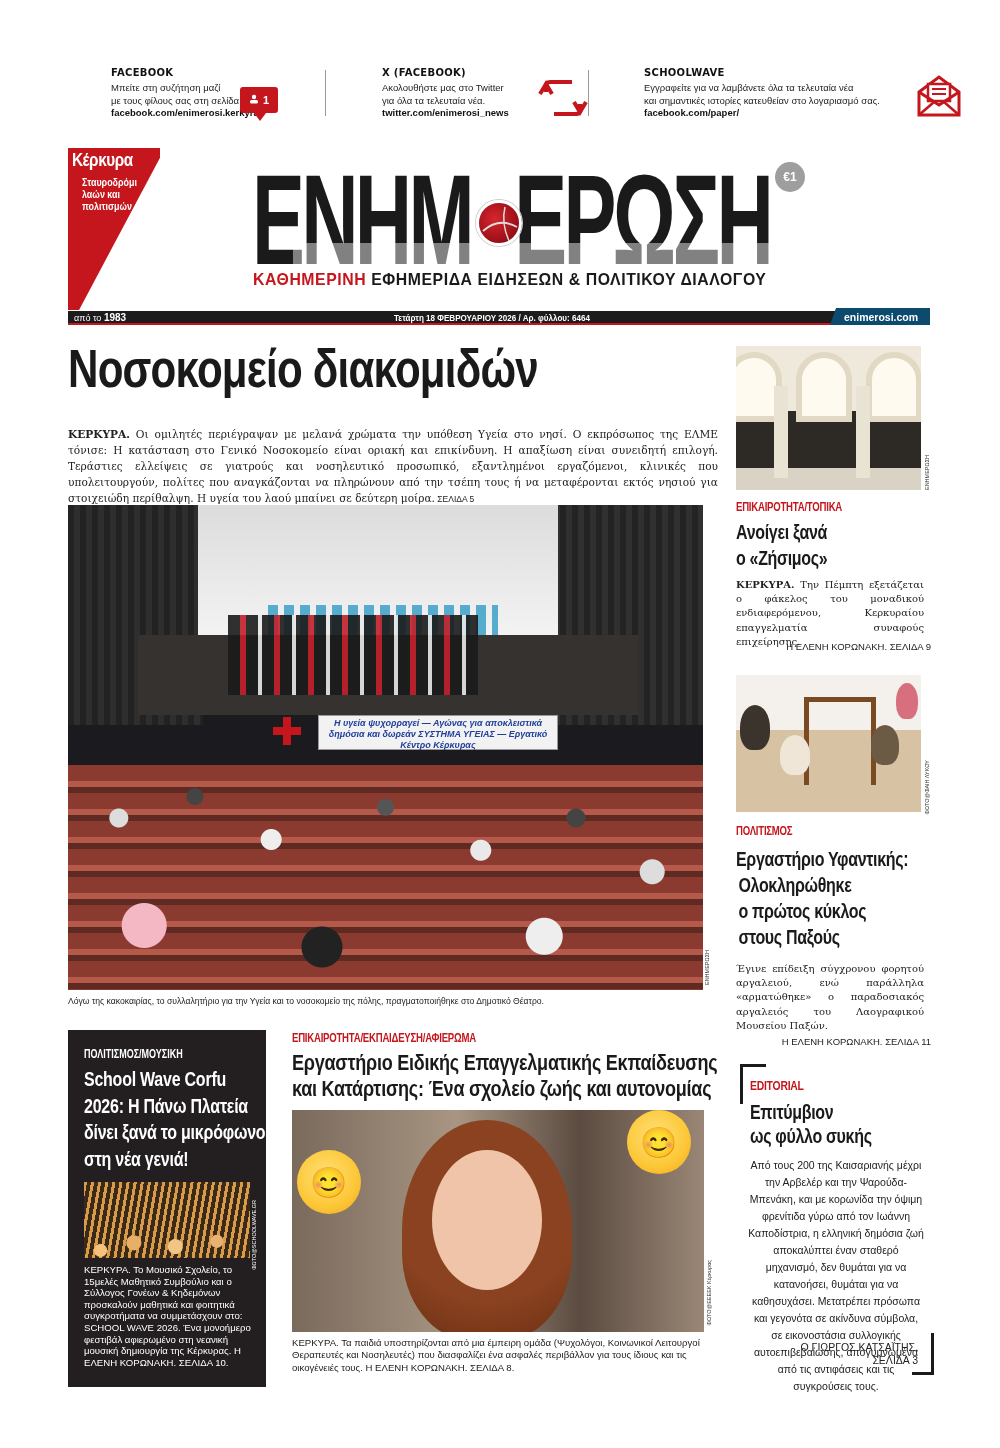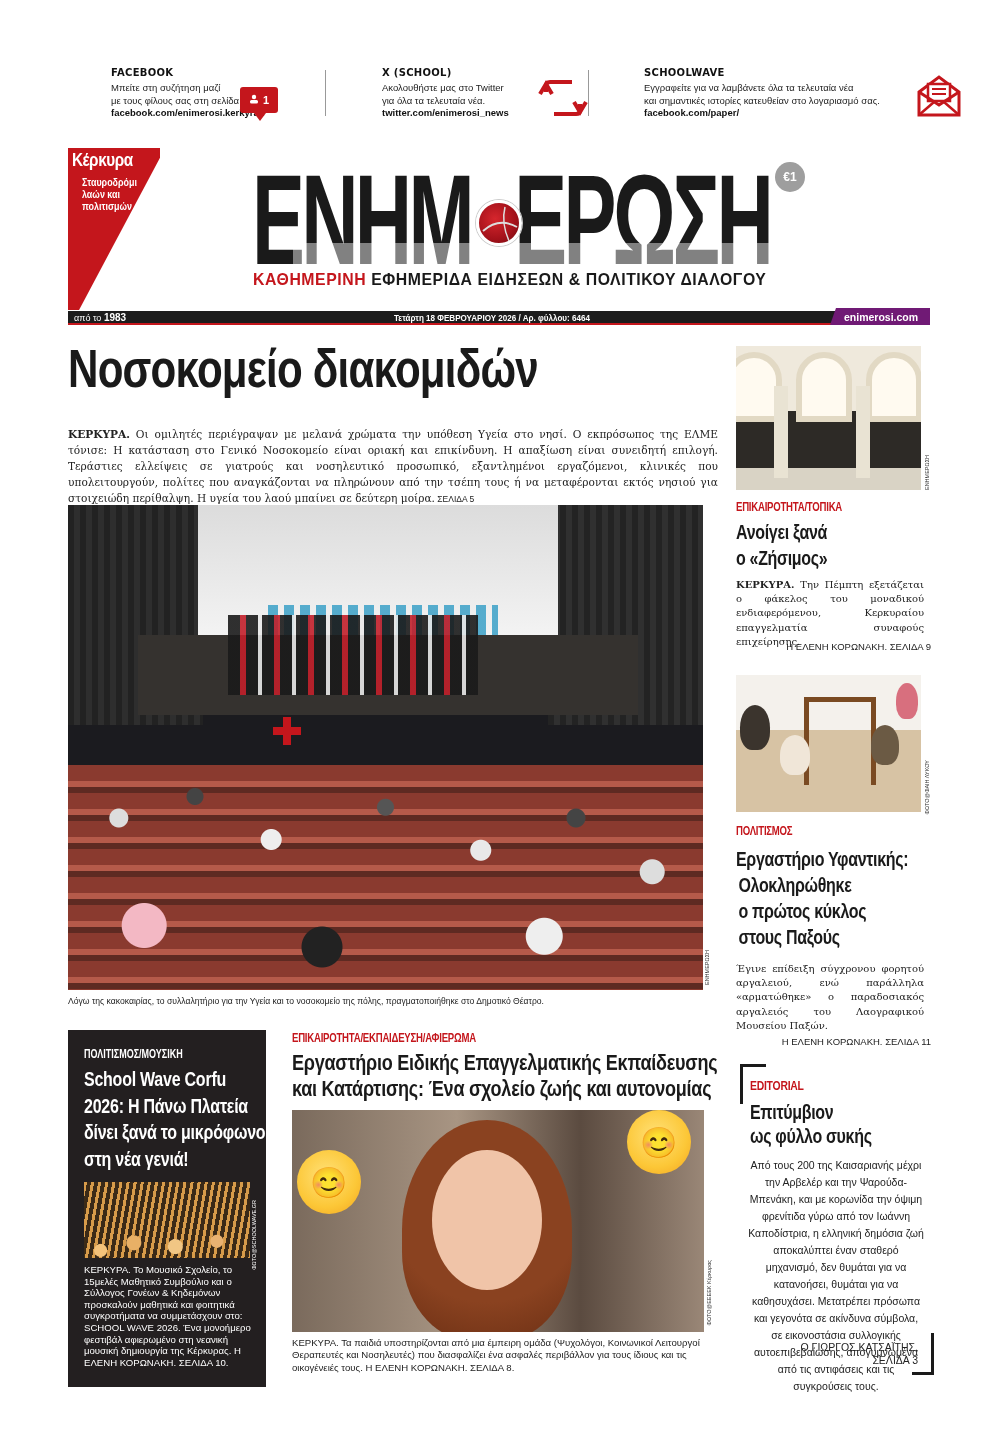--- a/index.html
+++ b/index.html
@@ -23,21 +23,21 @@
   .logo-text { position: absolute; left: 0; top: -20px; font-family: "Liberation Sans", sans-serif; font-weight: bold; font-size: 128px; letter-spacing: -6px; color: #1a1a1a; white-space: nowrap; transform: scaleX(0.62); transform-origin: left top; line-height: 140px; }
   .globe { position: absolute; left: 476px; top: 200px; width: 46px; height: 46px; border-radius: 50%; background: radial-gradient(circle at 40% 40%, #d6262d 0%, #a3111a 60%, #6e0b10 100%); border: 3px solid #fff; box-shadow: 0 0 0 1px #ccc; }
   .price-badge { position: absolute; left: 775px; top: 162px; width: 30px; height: 30px; border-radius: 50%; background: #9e9e9e; color: #fff; font-size: 12px; font-weight: bold; display: flex; align-items: center; justify-content: center; }
   .tagline { position: absolute; left: 253px; top: 270px; font-size: 17px; font-weight: bold; letter-spacing: 0.6px; white-space: nowrap; transform: scaleX(0.93); transform-origin: left; }
   .tagline .red { color: #c4161c; }
 
   .dateline-bar { position: absolute; left: 68px; top: 311px; width: 862px; height: 14px; background: #1c1c1c; border-bottom: 2px solid #c4161c; }
   .since { position: absolute; left: 74px; top: 312px; color: #fff; font-size: 9px; }
   .since b { font-size: 10px; }
   .dateline { position: absolute; left: 394px; top: 312px; color: #fff; font-size: 9.5px; font-weight: bold; transform: scaleX(0.85); transform-origin: left; white-space: nowrap; }
-  .site-tag { position: absolute; left: 830px; top: 308px; width: 100px; height: 17px; background: #701a75; color: #fff; font-size: 10.5px; font-weight: bold; padding-left: 14px; clip-path: polygon(6% 0, 100% 0, 100% 100%, 0 100%); display:flex; align-items:center; }
+  .site-tag { position: absolute; left: 830px; top: 308px; width: 100px; height: 17px; background: #0c4a6e; color: #fff; font-size: 10.5px; font-weight: bold; padding-left: 14px; clip-path: polygon(6% 0, 100% 0, 100% 100%, 0 100%); display:flex; align-items:center; }
 
   
   .lead-headline { position: absolute; left: 68px; top: 338px; font-size: 54px; font-weight: bold; letter-spacing: -1px; line-height: 60px; white-space: nowrap; transform: scaleX(0.78); transform-origin: left top; color: #1a1a1a; }
   .lead-body { position: absolute; left: 68px; top: 426px; width: 650px; font-family: "DejaVu Serif", serif; font-size: 10.6px; line-height: 16px; text-align: justify; color: #222; }
   .lead-body b { font-weight: bold; }
   .page-ref { font-family: "Liberation Sans", sans-serif; font-size: 8.5px; }
 
   
   .photo { position: absolute; overflow: hidden; }
   .credit-v { position: absolute; font-size: 5.5px; color: #333; writing-mode: vertical-rl; transform: rotate(180deg); white-space: nowrap; }
@@ -128,21 +128,21 @@
           <circle cx="5" cy="3" r="2.2" fill="#fff"></circle>
           <rect x="1" y="6" width="8" height="3.5" rx="1.5" fill="#fff"></rect>
         </svg>
     </span>
     <span>1</span>
   </div>
 </div>
 <div class="vsep" style="left:325px;top:70px;height:46px;"></div>
 
 <div>
-  <div class="abs promo-title" style="left:341px;top:67px;">X (SCHOOL)</div>
+  <div class="abs promo-title" style="left:341px;top:67px;">X (FACEBOOK)</div>
   <div class="abs promo-line" style="left:341px;top:82px;">Ακολουθήστε μας στο Twitter</div>
   <div class="abs promo-line" style="left:341px;top:94.5px;">για όλα τα τελευταία νέα.</div>
   <div class="abs promo-link" style="left:341px;top:107px;">twitter.com/enimerosi_news</div>
   <span class="abs" style="left:497px;top:78px;">
     <svg width="50" height="40" viewBox="0 0 50 40">
       <path d="M8 14 L8 8 Q8 4 12 4 L34 4" stroke="#c4161c" stroke-width="4" fill="none"></path>
       <path d="M2 16 L8 6 L14 16" stroke="#c4161c" stroke-width="4" fill="none"></path>
       <path d="M42 26 L42 32 Q42 36 38 36 L16 36" stroke="#c4161c" stroke-width="4" fill="none"></path>
       <path d="M36 24 L42 34 L48 24" stroke="#c4161c" stroke-width="4" fill="none"></path>
     </svg>
@@ -203,20 +203,21 @@
 </div>
 
 <div class="photo theatre">
   <div class="curtainL"></div>
   <div class="curtainR"></div>
   <div class="screen"></div>
   <div class="stage"></div>
   <div class="chairs"></div>
   <div class="choir"></div>
   <div class="cross"></div>
+  <div class="banner">Η υγεία ψυχορραγεί — Αγώνας για αποκλειστικά δημόσια και δωρεάν ΣΥΣΤΗΜΑ ΥΓΕΙΑΣ — Εργατικό Κέντρο Κέρκυρας</div>
   <div class="seats"></div>
   <div class="audience"></div>
 </div>
 <div class="credit-v" style="left:704px;top:950px;">ΕΝΗΜΕΡΩΣΗ</div>
 <div class="caption-main">Λόγω της κακοκαιρίας, το συλλαλητήριο για την Υγεία και το νοσοκομείο της πόλης, πραγματοποιήθηκε στο Δημοτικό Θέατρο.</div>
 
 <div class="photo arcade">
   <div class="arch" style="left:-10px;"></div>
   <div class="arch" style="left:60px;"></div>
   <div class="arch" style="left:130px;"></div>

